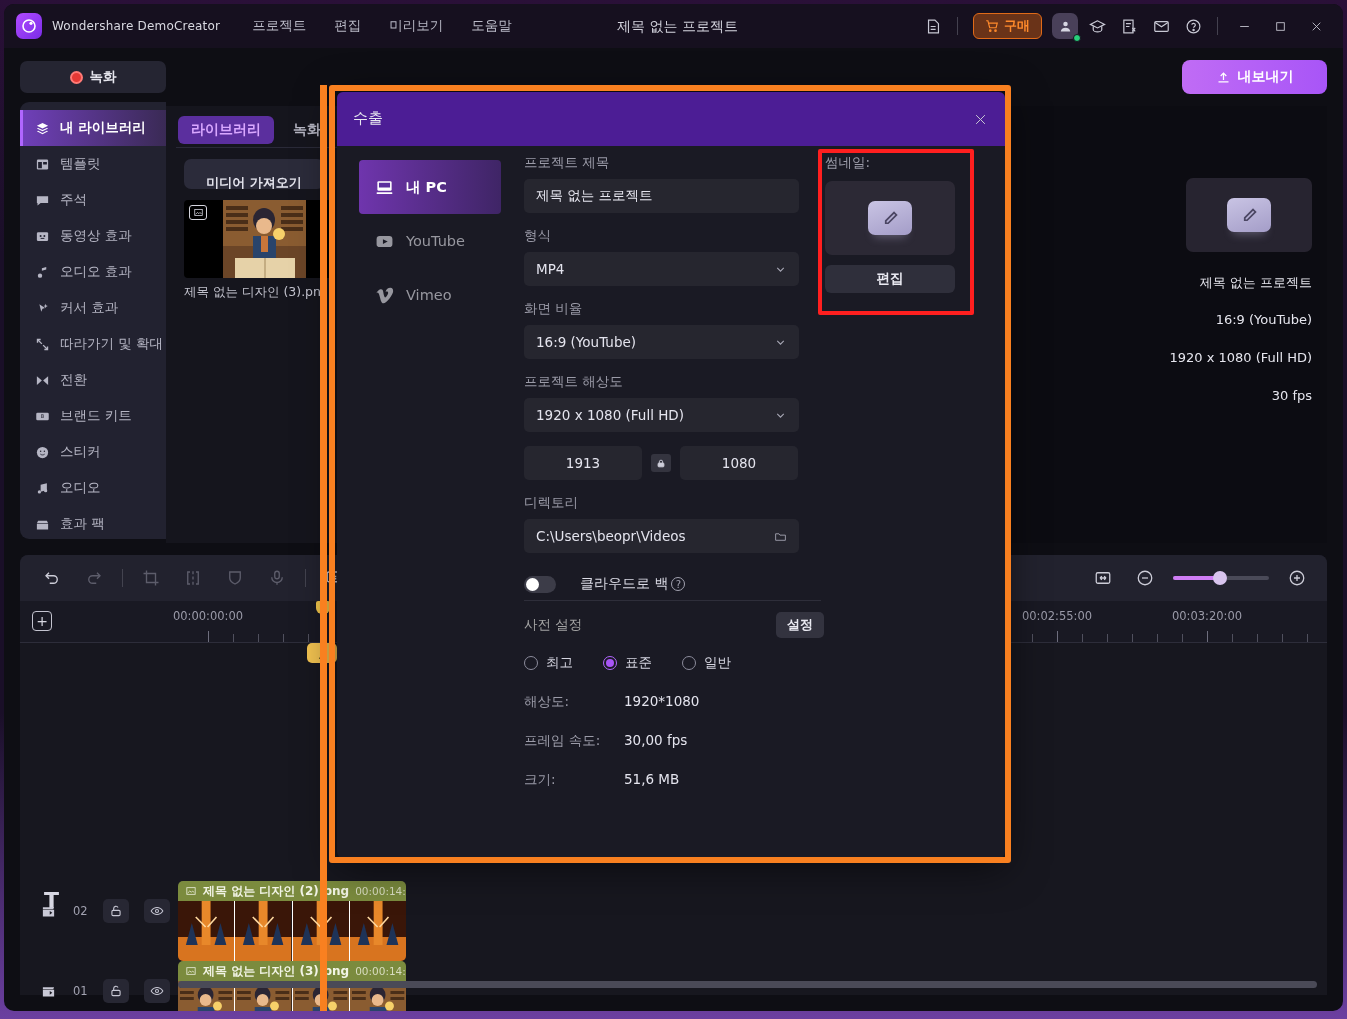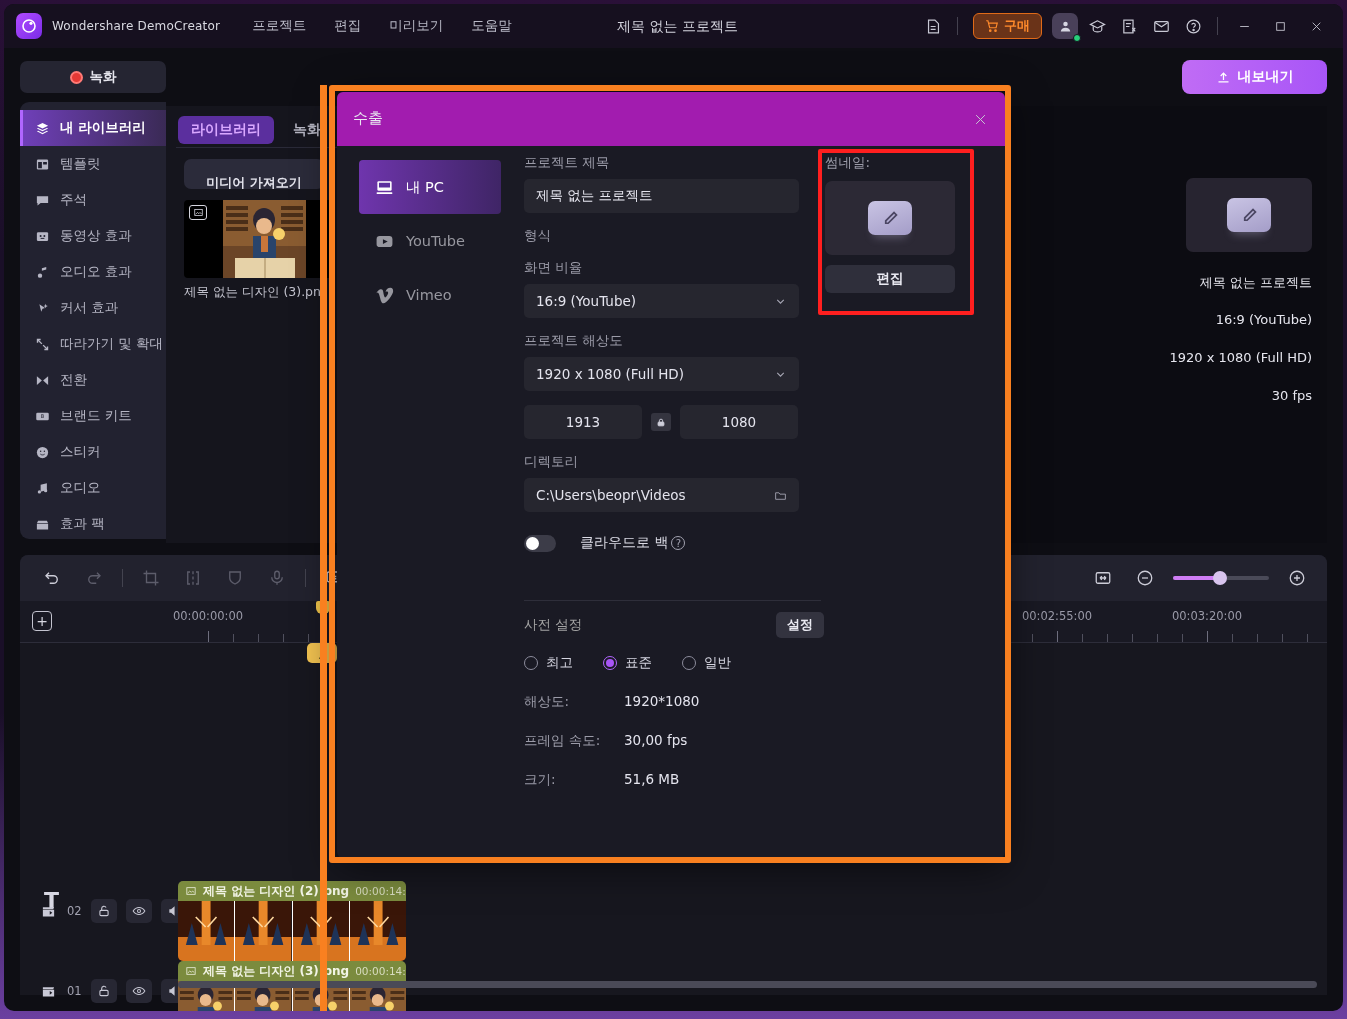--- a/index.html
+++ b/index.html
@@ -150,21 +150,21 @@
   .zoom-fill{position:absolute;left:0;top:0;height:4px;width:46px;border-radius:2px;background:#cf7df5;}
   .zoom-knob{position:absolute;left:40px;top:-5px;width:14px;height:14px;border-radius:50%;background:#d8c4ee;}
   .ruler{position:absolute;left:0;top:46px;right:0;height:42px;}
   .ruler-add{position:absolute;left:12px;top:10px;width:20px;height:20px;border:1.4px solid #c3c3cf;border-radius:4px;display:flex;align-items:center;justify-content:center;color:#d6d6e0;font-size:14px;line-height:1;}
   .ruler-line{position:absolute;left:0;right:0;top:41px;height:1px;background:#2d2d3a;}
   .tick{position:absolute;top:33px;width:1px;height:8px;background:#50505e;}
   .tick.major{height:11px;top:30px;background:#6e6e7e;}
   .tick-lab{position:absolute;top:8px;color:#9a9aa8;font-size:11.5px;transform:translateX(-50%);white-space:nowrap;}
   .tracks{position:absolute;left:0;top:88px;right:0;bottom:0;background:#17171f;}
   .text-tool{position:absolute;left:24px;top:245px;color:#d7d7e2;font-size:22px;font-weight:bold;}
-  .track-ctl{position:absolute;left:18px;display:flex;align-items:center;gap:9px;}
+  .track-ctl{position:absolute;left:18px;display:flex;align-items:center;gap:15px;}
   .tc-ico{width:20px;height:20px;display:flex;align-items:center;justify-content:center;color:#c9c9d6;}
   .tc-ico svg{width:15px;height:15px;}
   .tc-num{color:#a2a2b0;font-size:11.5px;}
   .tc-btn{width:26px;height:24px;border-radius:5px;background:#272733;display:flex;align-items:center;justify-content:center;color:#c8c8d4;}
   .tc-btn svg{width:14px;height:14px;}
   .clip{position:absolute;border-radius:5px;overflow:hidden;}
   .clip-hdr{height:20px;background:#7b8b3e;display:flex;align-items:center;gap:6px;padding-left:7px;}
   .clip-hdr svg{width:12px;height:10px;color:#e9ecd8;}
   .clip-name{color:#f2f4e6;font-size:12px;font-weight:bold;white-space:nowrap;}
   .clip-dur{color:#d8dcc0;font-size:10.5px;}
@@ -174,27 +174,27 @@
   .playhead{position:absolute;top:46px;bottom:0;width:2px;background:#f0b429;}
   .ph-head{position:absolute;left:-6px;top:0;width:14px;height:13px;background:#f0c44a;border-radius:2px 2px 6px 6px;}
   .ph-tag{position:absolute;left:-15px;top:42px;width:30px;height:20px;border-radius:5px;background:#f3c351;display:flex;align-items:center;justify-content:center;color:#3a2c08;font-size:11px;font-weight:bold;}
 
   
   .dialog{
     position:absolute;left:333px;top:88px;width:668px;height:766px;
     background:#1a1a24;border-radius:6px;overflow:hidden;
     box-shadow:0 8px 40px rgba(0,0,0,.6);
   }
-  .dlg-head{position:absolute;left:0;top:0;right:0;height:54px;background:#a21caf;}
+  .dlg-head{position:absolute;left:0;top:0;right:0;height:54px;background:#4c1d95;}
   .dlg-title{position:absolute;left:16px;top:17px;color:#e8e8f0;font-size:15px;}
   .dlg-close{position:absolute;right:12px;top:14px;width:26px;height:26px;display:flex;align-items:center;justify-content:center;color:#c5c5d2;}
   .dlg-close svg{width:15px;height:15px;}
   .dest-list{position:absolute;left:22px;top:68px;width:142px;}
   .dest{height:54px;display:flex;align-items:center;gap:12px;padding-left:16px;color:#97979f;font-size:14.5px;border-radius:4px;}
-  .dest.active{background:linear-gradient(90deg,#6f35ad 0%,#3f2566 100%);color:#fff;font-weight:normal;}
+  .dest.active{background:linear-gradient(90deg,#6f35ad 0%,#3f2566 100%);color:#fff;font-weight:bold;}
   .dest svg{width:19px;height:19px;flex:none;}
   .form{position:absolute;left:187px;top:62px;width:275px;}
   .f-label{color:#9b9ba8;font-size:13.5px;margin-bottom:7px;margin-top:14px;}
   .f-label:first-child{margin-top:0;}
   .f-input{
     height:34px;background:#26262f;border-radius:5px;display:flex;align-items:center;
     padding:0 12px;color:#e4e4ee;font-size:13.5px;
   }
   .f-select{
     height:34px;background:#26262f;border-radius:5px;display:flex;align-items:center;
@@ -901,20 +901,26 @@
             </svg>
         <span>Vimeo</span>
       </div>
     </div>
 
     <div class="form">
       <div class="f-label">프로젝트 제목</div>
       <div class="f-input">제목 없는 프로젝트</div>
 
       <div class="f-label">형식</div>
+      <div class="f-select">
+        <span>MP4</span>
+        <svg viewBox="0 0 24 24" fill="none" stroke="currentColor" stroke-width="2">
+              <path d="m6 9 6 6 6-6"></path>
+            </svg>
+      </div>
 
       <div class="f-label">화면 비율</div>
       <div class="f-select">
         <span>16:9 (YouTube)</span>
         <svg viewBox="0 0 24 24" fill="none" stroke="currentColor" stroke-width="2">
               <path d="m6 9 6 6 6-6"></path>
             </svg>
       </div>
 
       <div class="f-label">프로젝트 해상도</div>

